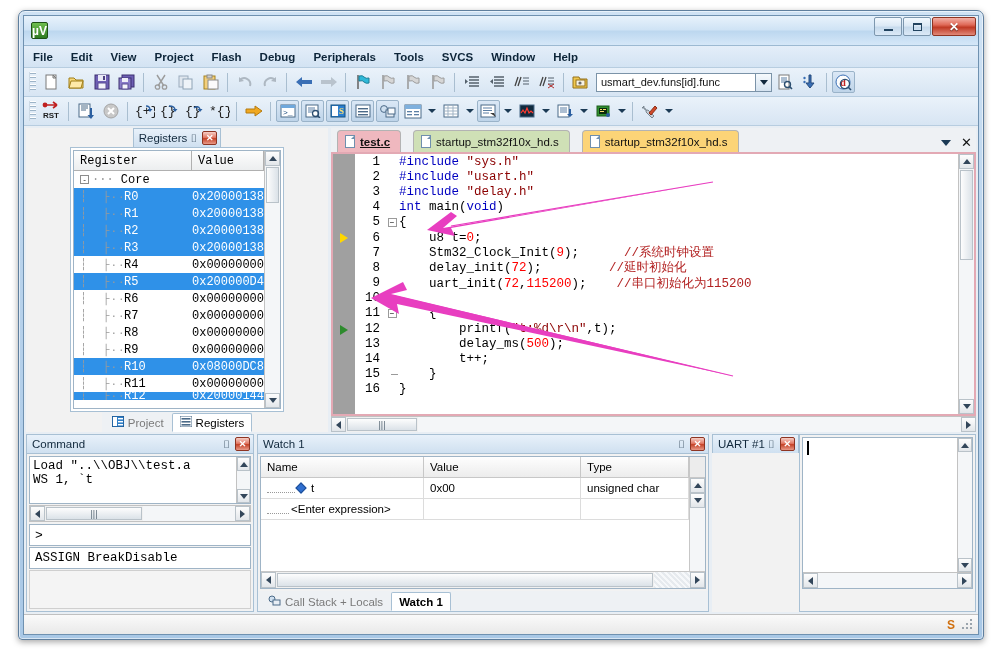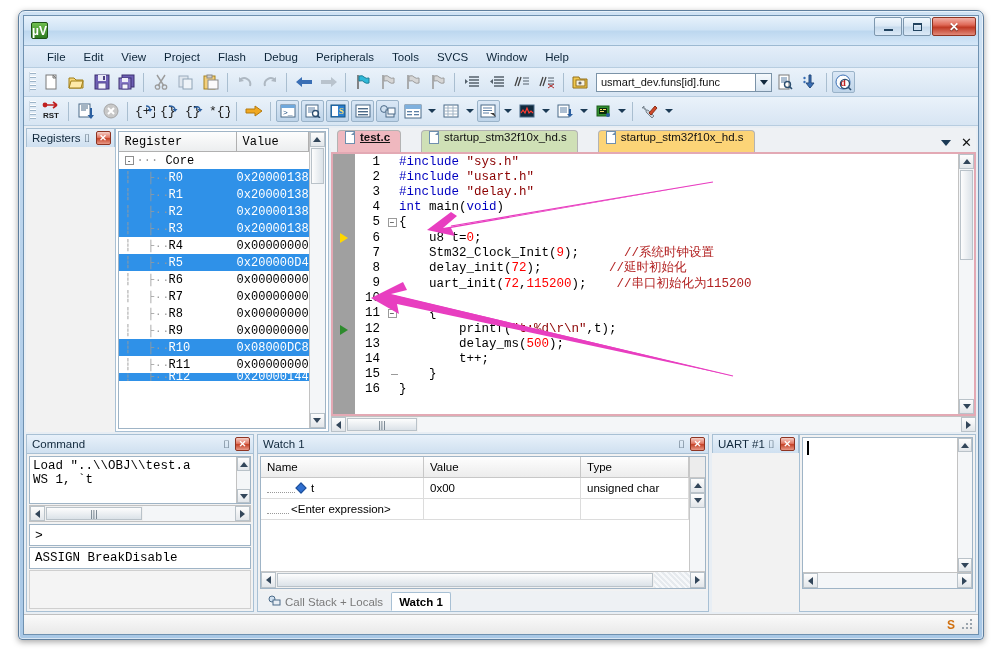--- a/index.html
+++ b/index.html
@@ -65,21 +65,21 @@
   }
   .wbtn i { font-style:normal; display:block; }
   .min-glyph { width:9px; height:2px; background:#22435f; margin-top:6px; }
   .max-glyph { width:9px; height:8px; border:1px solid #22435f; border-top-width:2px; }
 
   
   #menubar {
     height:22px; display:flex; align-items:center;
     background:linear-gradient(180deg,#e4eef9,#d3e3f3);
     border-bottom:1px solid #b7cde0;
-    padding-left:14px;
+    font-weight:bold;
   }
   .menu-item {
     font-size:11.5px; color:#0c2438; padding:3px 9px; white-space:nowrap;
   }
 
   
   .toolbar {
     display:flex; align-items:center; height:29px;
     background:linear-gradient(180deg,#eaf2fa,#d7e5f3);
     border-bottom:1px solid #b7cde0; padding-left:2px;
@@ -136,21 +136,21 @@
   }
   .pclose {
     width:15px; height:14px; margin:0 3px 0 2px;
     background:linear-gradient(180deg,#f6cec6 0%,#e27a66 45%,#c54227 55%,#e89a89 100%);
     border:1px solid #8e3422; border-radius:2px; color:#fff; font-size:9px; font-weight:bold;
     display:flex; align-items:center; justify-content:center; line-height:1;
   }
   .panel-body { flex:1; border:1px solid #a8c0d4; background:#fff; min-height:0; display:flex; flex-direction:column; }
 
   
-  #registers-panel { width:302px; flex:none; display:flex; flex-direction:row; }
+  #registers-panel { width:302px; flex:none; display:flex; flex-direction:column;align-items:center; }
   #reg-table-wrap { flex:1; display:flex; min-height:0; background:#fff;
     border:1px solid #9fb4c6; margin:2px; }
   #reg-list { flex:1; min-width:0; overflow:hidden; font-family:"Liberation Mono",monospace; }
   .reg-head { display:flex; height:20px; background:#f2f2f2;
     border-bottom:1px solid #b0b0b0; }
   .reg-head div { font-size:12px; color:#000; display:flex; align-items:center;
     padding-left:6px; border-right:1px solid #b0b0b0;
     background:linear-gradient(180deg,#fdfdfd,#eceeef); }
   .rh-name { width:118px; }
   .rh-val { flex:1; }
@@ -189,23 +189,23 @@
     border-radius:2px 2px 0 0; white-space:nowrap;
   }
   .dock-tab.active { background:#fff; border:1px solid #a8c0d4; border-bottom-color:#fff;
     color:#000; }
 
   
   #editor-panel { flex:1; display:flex; flex-direction:column; min-width:0; }
   #ed-tabbar { height:24px; display:flex; align-items:flex-end;
     background:#eef1f4; padding-left:6px; position:relative; }
   .ed-tab {
-    height:22px; display:flex; align-items:flex-start; gap:5px; padding:0 10px 0 7px;
+    height:22px; display:flex; align-items:center; gap:5px; padding:0 10px 0 7px;
     font-size:11.5px; border:1px solid #b3b3b3; border-bottom:none;
-    border-radius:4px 4px 0 0; margin-right:20px; white-space:nowrap; color:#111;
+    border-radius:4px 4px 0 0; margin-right:12px; white-space:nowrap; color:#111;
   }
   .ed-tab .docicon {
     width:10px; height:13px; background:#fff; border:1px solid #6f8fae;
     position:relative; flex:none;
   }
   .ed-tab .docicon:after { content:""; position:absolute; right:-1px; top:-1px;
     border-left:4px solid transparent; border-bottom:4px solid #6f8fae; }
   #ed-tab-right { position:absolute; right:4px; bottom:3px; display:flex; align-items:center; gap:10px; }
   .tbar-arrow { border-left:5px solid transparent; border-right:5px solid transparent;
     border-top:6px solid #1b3a55; }

